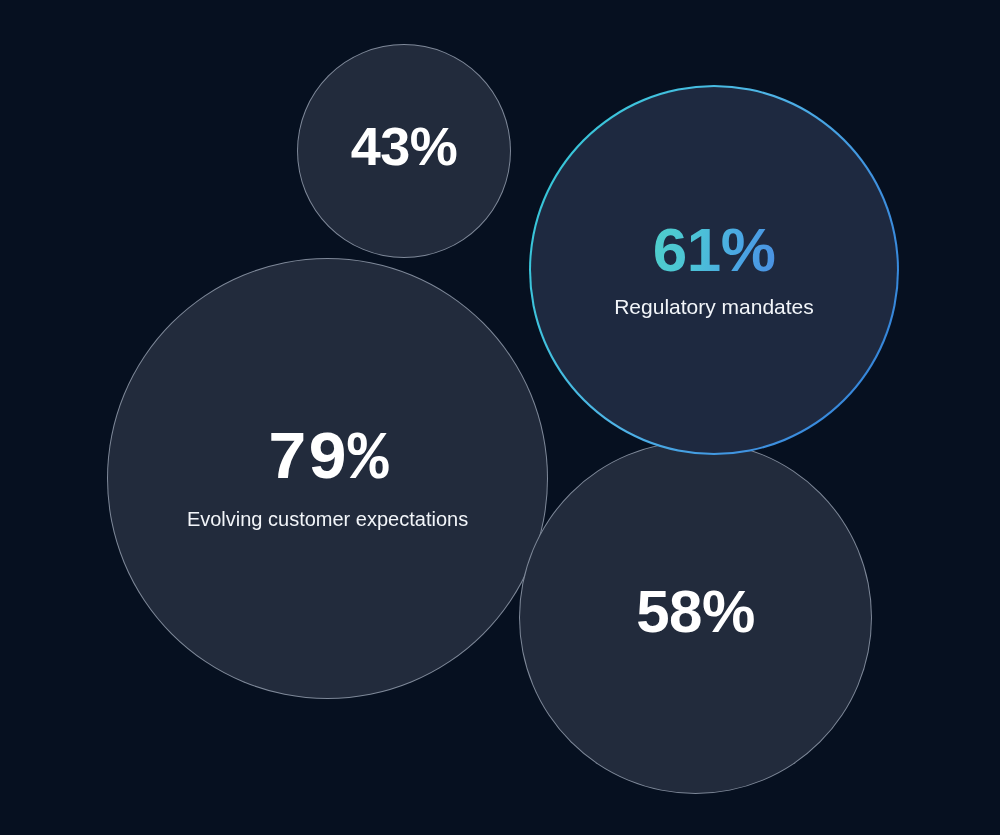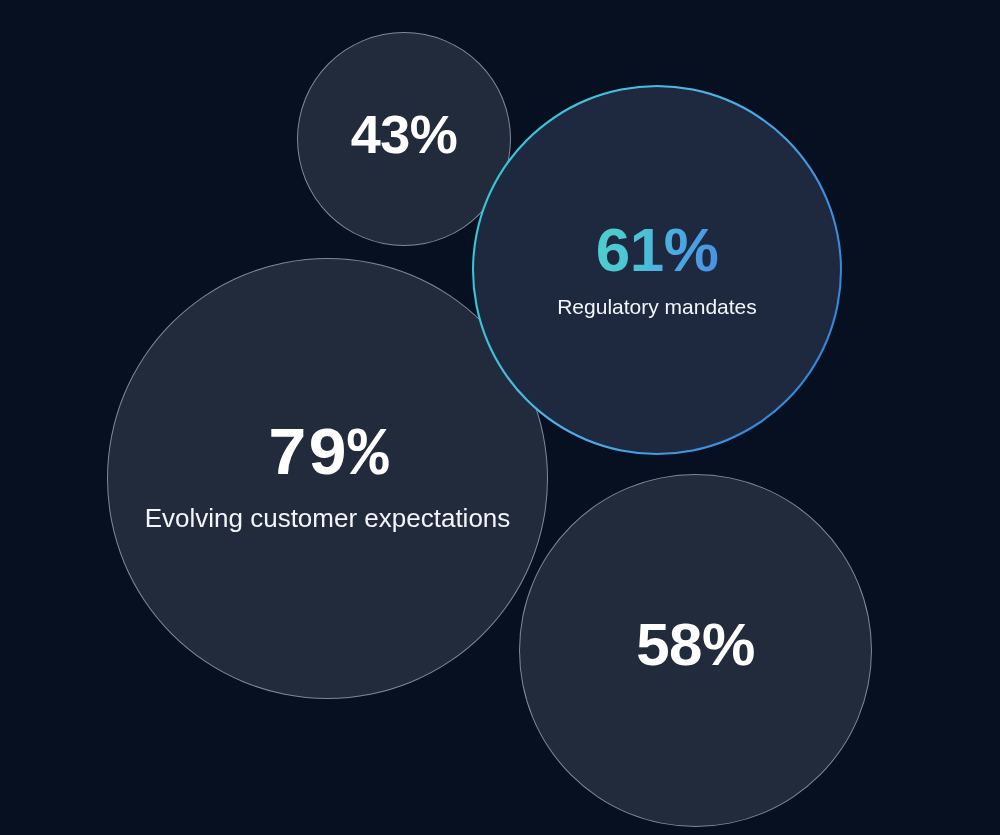--- a/index.html
+++ b/index.html
@@ -38,48 +38,48 @@
     white-space: nowrap;
   }
   .bubble .lbl {
     color: #f2f5f9;
     font-weight: 400;
     line-height: 1.30;
   }
 
   
   #b-43 {
-    left: 297px; top: 32px;
+    left: 297px; top: 44px;
     width: 214px; height: 214px;
     z-index: 3;
   }
   #b-43 .pct { font-size: 54px; margin-bottom: 10px; }
   #b-43 .lbl { font-size: 19px; width: 180px; }
 
   
   #b-79 {
     left: 107px; top: 258px;
     width: 441px; height: 441px;
     z-index: 2;
   }
   #b-79 .pct { font-size: 68px; margin-bottom: 12px; font-family: Liberation Mono, monospace; }
-  #b-79 .lbl { font-size: 26px; width: 400px; }
+  #b-79 .lbl { font-size: 20px; width: 400px; }
 
   
   #b-58 {
-    left: 519px; top: 474px;
+    left: 519px; top: 441px;
     width: 353px; height: 353px;
     z-index: 2;
   }
   #b-58 .pct { font-size: 60px; margin-bottom: 12px; }
   #b-58 .lbl { font-size: 21px; width: 250px; }
 
   
   #b-61 {
-    left: 472px; top: 85px;
+    left: 529px; top: 85px;
     width: 370px; height: 370px;
     z-index: 4;
     background: #1e2940;
     border: none;
     padding: 1.6px;
     background-image:
       linear-gradient(#1e2940, #1e2940),
       linear-gradient(115deg,
         #2fc9d4 0%,
         #3fc3dd 22%,

